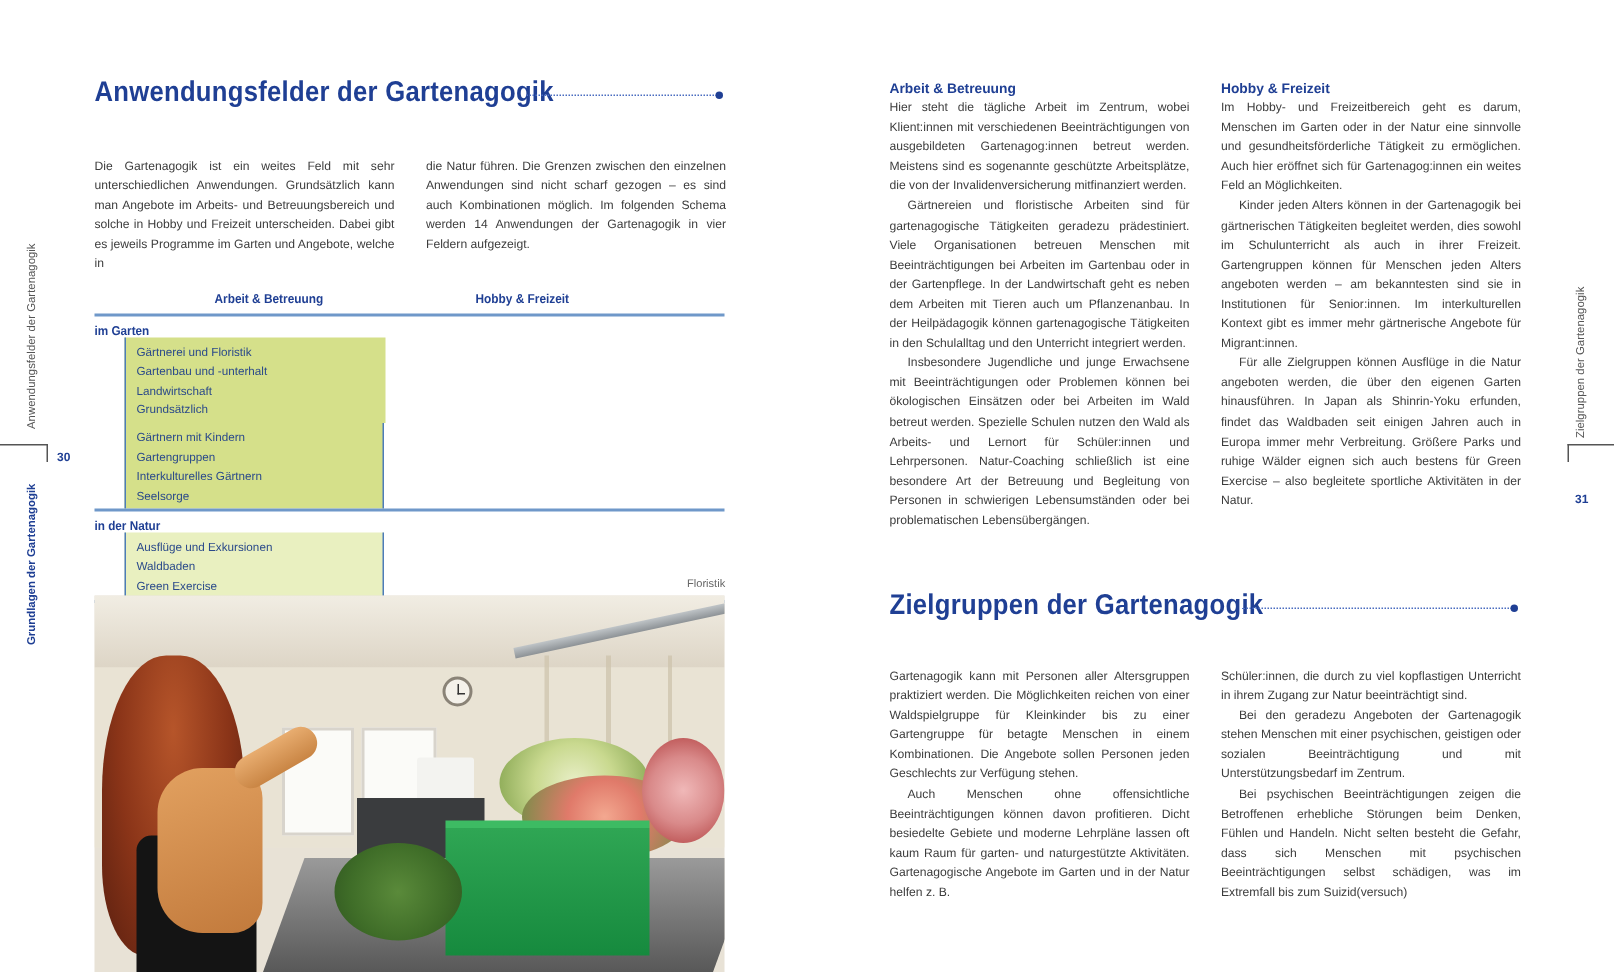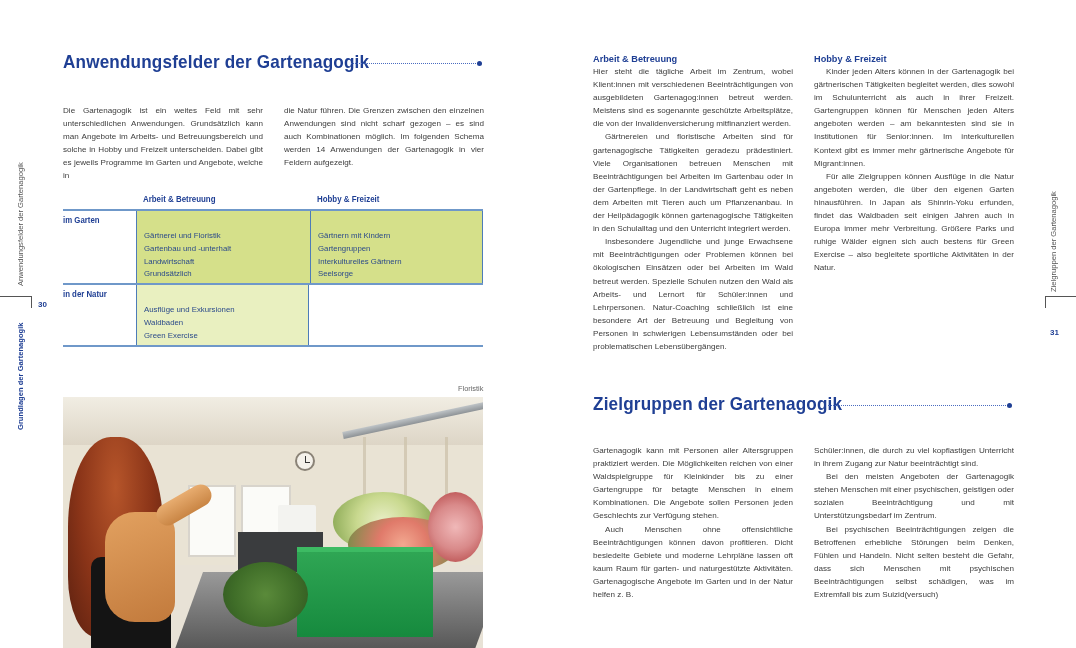--- a/index.html
+++ b/index.html
@@ -101,37 +101,39 @@
     font-weight: bold;
     font-size: 8.6px;
     color: #1f3f94;
     transform: scaleX(0.92);
     transform-origin: left center;
   }
   .schema-row {
     position: relative;
     display: flex;
     border-top: 2px solid #6f98c9;
+    flex-direction: column;
   }
   .schema-row.last { border-bottom: 2px solid #6f98c9; }
   .schema-row-label {
     width: 73px;
     font-weight: bold;
     font-size: 8.5px;
     color: #1f3f94;
     padding-top: 4px;
     transform: scaleX(0.92);
     transform-origin: left center;
   }
   .schema-cell {
-    padding: 19px 0 2px 7px;
+    padding: 4px 0 2px 7px;
     font-size: 7.8px;
     line-height: 12.8px;
     color: #2b4a8a;
     border-left: 1.5px solid #4d7cb8;
+    margin-left: 20px;
   }
   .schema-cell.c1 { width: 174px; }
   .schema-cell.c2 { width: 173px; border-right: 1.5px solid #4d7cb8; }
   .row-garten .schema-cell { background: #d5e08a; }
   .row-natur .schema-cell { background: #e9f0c0; }
   .schema-cell div { white-space: nowrap; }
 
   
   .caption {
     position: absolute;
@@ -250,30 +252,31 @@
 
   <div class="body-text" style="left:55px; top:53px; width:200px;">
     <span class="sub-head">Arbeit &amp; Betreuung</span>
     <p>Hier steht die tägliche Arbeit im Zentrum, wobei Klient:innen mit verschiedenen Beeinträchtigungen von ausgebildeten Gartenagog:innen betreut werden. Meistens sind es sogenannte geschützte Arbeitsplätze, die von der Invalidenversicherung mitfinanziert werden.</p>
     <p class="indent">Gärtnereien und floristische Arbeiten sind für gartenagogische Tätigkeiten geradezu prädestiniert. Viele Organisationen betreuen Menschen mit Beeinträchtigungen bei Arbeiten im Gartenbau oder in der Gartenpflege. In der Landwirtschaft geht es neben dem Arbeiten mit Tieren auch um Pflanzenanbau. In der Heilpädagogik können gartenagogische Tätigkeiten in den Schulalltag und den Unterricht integriert werden.</p>
     <p class="indent">Insbesondere Jugendliche und junge Erwachsene mit Beeinträchtigungen oder Problemen können bei ökologischen Einsätzen oder bei Arbeiten im Wald betreut werden. Spezielle Schulen nutzen den Wald als Arbeits- und Lernort für Schüler:innen und Lehrpersonen. Natur-Coaching schließlich ist eine besondere Art der Betreuung und Begleitung von Personen in schwierigen Lebensumständen oder bei problematischen Lebensübergängen.</p>
   </div>
 
   <div class="body-text" style="left:276px; top:53px; width:200px;">
     <span class="sub-head">Hobby &amp; Freizeit</span>
+    <p>Im Hobby- und Freizeitbereich geht es darum, Menschen im Garten oder in der Natur eine sinnvolle und gesundheitsförderliche Tätigkeit zu ermöglichen. Auch hier eröffnet sich für Gartenagog:innen ein weites Feld an Möglichkeiten.</p>
     <p class="indent">Kinder jeden Alters können in der Gartenagogik bei gärtnerischen Tätigkeiten begleitet werden, dies sowohl im Schulunterricht als auch in ihrer Freizeit. Gartengruppen können für Menschen jeden Alters angeboten werden – am bekanntesten sind sie in Institutionen für Senior:innen. Im interkulturellen Kontext gibt es immer mehr gärtnerische Angebote für Migrant:innen.</p>
     <p class="indent">Für alle Zielgruppen können Ausflüge in die Natur angeboten werden, die über den eigenen Garten hinausführen. In Japan als Shinrin-Yoku erfunden, findet das Waldbaden seit einigen Jahren auch in Europa immer mehr Verbreitung. Größere Parks und ruhige Wälder eignen sich auch bestens für Green Exercise – also begleitete sportliche Aktivitäten in der Natur.</p>
   </div>
 
   <div class="section-title" style="left:55px; top:393px;">Zielgruppen der Gartenagogik</div>
   <div class="title-rule" style="left:290px; top:405px; width:180px;"></div>
   <div class="title-dot" style="left:469px; top:403px;"></div>
 
   <div class="body-text" style="left:55px; top:444px; width:200px;">
     <p>Gartenagogik kann mit Personen aller Altersgruppen praktiziert werden. Die Möglichkeiten reichen von einer Waldspielgruppe für Kleinkinder bis zu einer Gartengruppe für betagte Menschen in einem Kombinationen. Die Angebote sollen Personen jeden Geschlechts zur Verfügung stehen.</p>
     <p class="indent">Auch Menschen ohne offensichtliche Beeinträchtigungen können davon profitieren. Dicht besiedelte Gebiete und moderne Lehrpläne lassen oft kaum Raum für garten- und naturgestützte Aktivitäten. Gartenagogische Angebote im Garten und in der Natur helfen z. B.</p>
   </div>
   <div class="body-text" style="left:276px; top:444px; width:200px;">
     <p>Schüler:innen, die durch zu viel kopflastigen Unterricht in ihrem Zugang zur Natur beeinträchtigt sind.</p>
-    <p class="indent">Bei den meisten Angeboten der Gartenagogik stehen Menschen mit einer psychischen, geistigen oder sozialen Beeinträchtigung und mit Unterstützungsbedarf im Zentrum.</p>
+    <p class="indent">Bei den geradezu Angeboten der Gartenagogik stehen Menschen mit einer psychischen, geistigen oder sozialen Beeinträchtigung und mit Unterstützungsbedarf im Zentrum.</p>
     <p class="indent">Bei psychischen Beeinträchtigungen zeigen die Betroffenen erhebliche Störungen beim Denken, Fühlen und Handeln. Nicht selten besteht die Gefahr, dass sich Menschen mit psychischen Beeinträchtigungen selbst schädigen, was im Extremfall bis zum Suizid(versuch)</p>
   </div>
 </div>
 
 </body></html>

